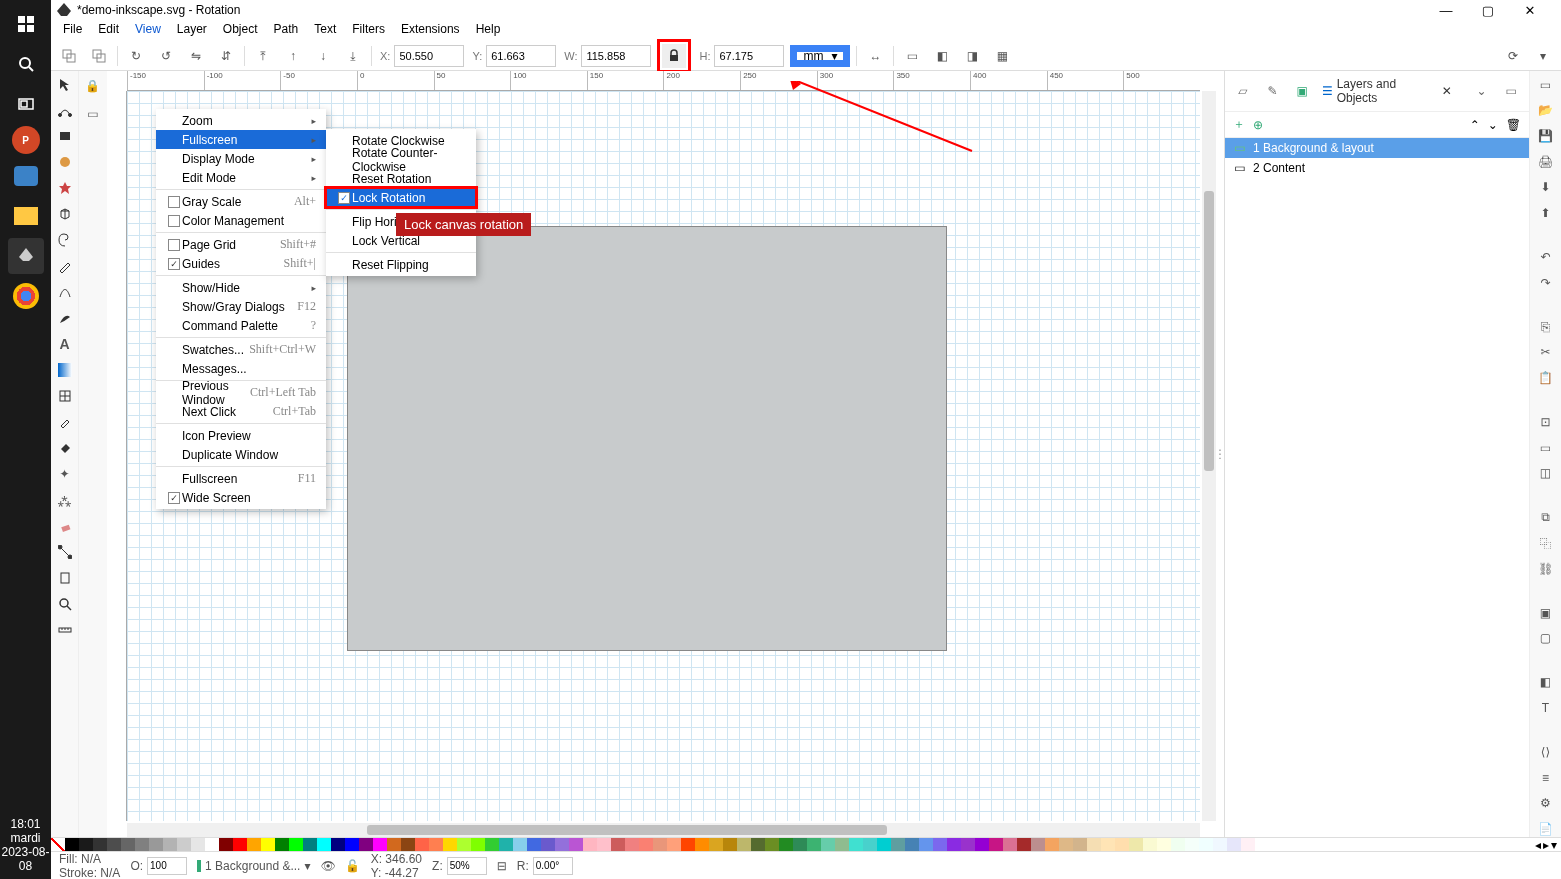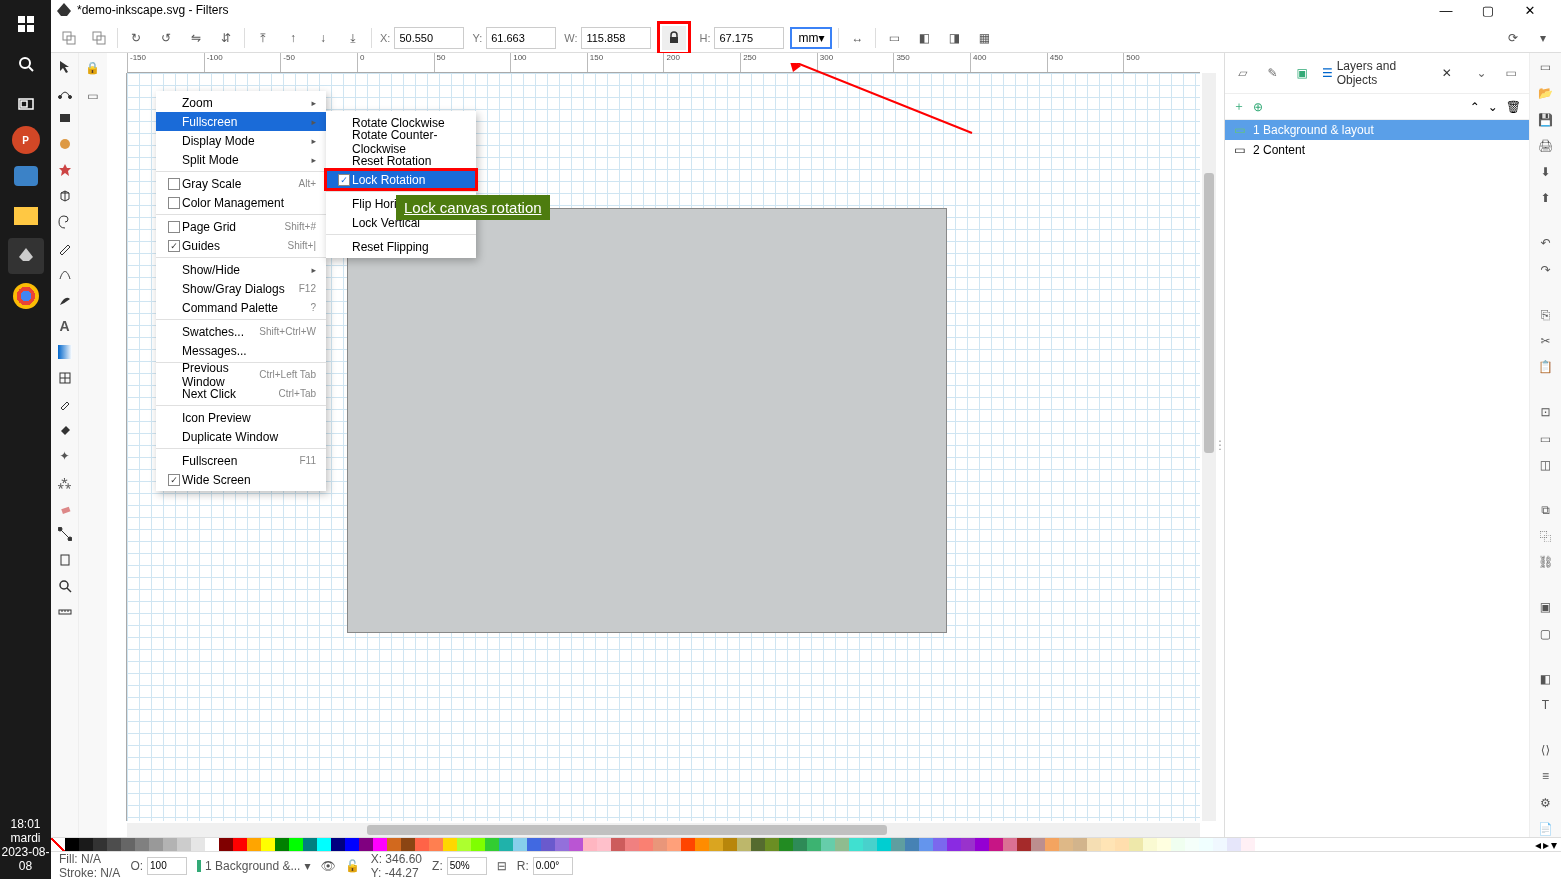--- a/index.html
+++ b/index.html
@@ -18,21 +18,21 @@
 .titlebar .wincontrols { margin-left: auto; display: flex; gap: 12px; padding: 0 10px; }
 .titlebar .wincontrols span { width: 30px; text-align: center; cursor: pointer; font-size: 13px; }
 .menubar { height: 18px; display: flex; gap: 4px; padding: 0 6px; align-items: center; }
 .menubar span { padding: 2px 6px; cursor: pointer; }
 .menubar span.active { background: #fff; color: #0b57d0; }
 .toolbar { height: 30px; display: flex; align-items: center; padding: 0 6px; gap: 6px; border-bottom: 1px solid #ddd; margin-top: 3px; }
 .tbtn { width: 24px; height: 24px; display: flex; align-items: center; justify-content: center; border: none; background: transparent; cursor: pointer; color: #555; }
 .coord { display: flex; align-items: center; gap: 2px; }
 .coord label { color: #777; font-size: 11px; padding: 0 2px; }
 .coord input { width: 70px; height: 22px; border: 1px solid #ccc; padding: 0 4px; font-size: 11px; }
-.unit-sel { height: 22px; border: 2px solid #3b82f6; padding: 0 6px; display: flex; align-items: center; gap: 0; }
+.unit-sel { height: 22px; border: 7px solid #3b82f6; padding: 0 6px; display: flex; align-items: center; gap: 8px; }
 .lock-highlight { border: 3px solid red; padding: 2px; }
 .workarea { flex: 1; display: flex; overflow: hidden; position: relative; }
 .ltoolbar { width: 28px; background: #f8f8f8; display: flex; flex-direction: column; align-items: center; padding: 2px 0; gap: 4px; border-right: 1px solid #eee; }
 .ltool { width: 22px; height: 22px; display: flex; align-items: center; justify-content: center; color: #555; cursor: pointer; }
 .snap-col { width: 28px; background: #f8f8f8; display: flex; flex-direction: column; align-items: center; gap: 6px; padding-top: 4px; }
 .canvas-zone { flex: 1; position: relative; background: #fff; overflow: hidden; }
 .ruler-h { position: absolute; top: 0; left: 20px; right: 16px; height: 20px; background: #fff; border-bottom: 1px solid #aaa; font-size: 9px; color: #555; display: flex; }
 .ruler-v { position: absolute; top: 20px; left: 0; width: 20px; bottom: 16px; background: #fff; border-right: 1px solid #aaa; }
 .ruler-h span { flex: 1; border-left: 1px solid #bbb; padding-left: 2px; font-size: 8px; }
 .canvas { position: absolute; top: 20px; left: 20px; right: 16px; bottom: 16px;
@@ -56,27 +56,27 @@
 .layer-list { flex: 1; overflow: auto; }
 .layer-row { display: flex; align-items: center; gap: 6px; padding: 3px 8px; }
 .layer-row.sel { background: #5a9fe8; color: #fff; }
 .layer-row .licon { width: 14px; height: 14px; display: inline-flex; align-items: center; justify-content: center; }
 .rtoolbar { width: 32px; background: #f8f8f8; display: flex; flex-direction: column; align-items: center; gap: 10px; padding-top: 6px; border-left: 1px solid #eee; }
 .rtool { width: 22px; height: 22px; display: flex; align-items: center; justify-content: center; color: #555; cursor: pointer; }
 .view-menu { position: absolute; left: 105px; top: 38px; width: 170px; background: #fff; box-shadow: 2px 3px 8px rgba(0,0,0,0.25); z-index: 100; padding: 2px 0; }
 .menu-item { display: flex; align-items: center; padding: 2px 10px 2px 10px; height: 19px; cursor: pointer; }
 .menu-item .check { width: 16px; display: inline-flex; align-items: center; justify-content: center; }
 .menu-item .lbl { flex: 1; }
-.menu-item .sc { color: #888; font-size: 10px; }
+.menu-item .sc { color: #888; font-size: 12px; font-family: Liberation Serif, serif; }
 .menu-item .arrow { color: #555; font-size: 9px; }
 .menu-item.hl { background: #1a6bd8; color: #fff; }
 .menu-sep { height: 1px; background: #e0e0e0; margin: 2px 0; }
 .submenu { position: absolute; left: 275px; top: 58px; width: 150px; background: #fff; box-shadow: 2px 3px 8px rgba(0,0,0,0.25); z-index: 101; padding: 2px 0; }
 .submenu .menu-item.boxed { outline: 3px solid red; outline-offset: -1px; }
-.tooltip { position: absolute; left: 345px; top: 142px; background: #4d7c0f; color: #fff; padding: 4px 8px; font-size: 15px; z-index: 102; text-decoration: underline; }
+.tooltip { position: absolute; left: 345px; top: 142px; background: #b91c1c; color: #fff; padding: 4px 8px; font-size: 13px; z-index: 102; }
 .palette { height: 14px; display: flex; overflow: hidden; border-top: 1px solid #ddd; }
 .palette .none { width: 14px; height: 14px; background: #fff; position: relative; }
 .palette .none::after { content:""; position:absolute; left:0; top:0; right:0; bottom:0; background: linear-gradient(45deg, transparent 45%, red 45%, red 55%, transparent 55%); }
 .palette .sw { width: 14px; height: 14px; flex-shrink: 0; }
 .statusbar { height: 28px; display: flex; align-items: center; gap: 10px; padding: 0 8px; border-top: 1px solid #ddd; font-size: 10px; color: #555; }
 .statusbar .chip { display: flex; align-items: center; gap: 4px; }
 .statusbar input { width: 40px; height: 18px; border: 1px solid #ccc; font-size: 10px; padding: 0 2px; }
 .cbx { width: 12px; height: 12px; border: 1px solid #888; display: inline-flex; align-items: center; justify-content: center; font-size: 9px; background: #fff; color: #333; }
 .cbx.checked::after { content: "✓"; font-size: 9px; }
 </style>
@@ -124,28 +124,40 @@
     <div>mardi</div>
     <div>2023-08-08</div>
   </div>
 </div>
 
 <div class="app">
   <div class="titlebar">
     <svg class="logo">
         <polygon points="7,0 14,8 10,13 4,13 0,8" fill="#333"></polygon>
       </svg>
-    <span>*demo-inkscape.svg - Filters</span>
+    <span>*demo-inkscape.svg - Rotation</span>
     <div class="wincontrols">
       <span>—</span>
       <span>▢</span>
       <span>✕</span>
     </div>
   </div>
 
+  <div class="menubar">
+    <span>File</span>
+    <span>Edit</span>
+    <span class="active">View</span>
+    <span>Layer</span>
+    <span>Object</span>
+    <span>Path</span>
+    <span>Text</span>
+    <span>Filters</span>
+    <span>Extensions</span>
+    <span>Help</span>
+  </div>
 
   <div class="toolbar">
     <button class="tbtn">
         <svg width="16" height="16" fill="none" stroke="#888">
           <rect x="2" y="2" width="8" height="8"></rect>
           <rect x="6" y="6" width="8" height="8"></rect>
         </svg>
       </button>
     <button class="tbtn">
         <svg width="16" height="16" fill="none" stroke="#888">
@@ -445,21 +457,21 @@
           <span class="lbl">Fullscreen</span>
           <span class="arrow">▸</span>
         </div>
       <div class="menu-item">
           <span class="check"></span>
           <span class="lbl">Display Mode</span>
           <span class="arrow">▸</span>
         </div>
       <div class="menu-item">
           <span class="check"></span>
-          <span class="lbl">Split Mode</span>
+          <span class="lbl">Edit Mode</span>
           <span class="arrow">▸</span>
         </div>
       <div class="menu-sep"></div>
       <div class="menu-item">
           <span class="check">
             <span class="cbx"></span>
           </span>
           <span class="lbl">Gray Scale</span>
           <span class="sc">Alt+</span>
         </div>

